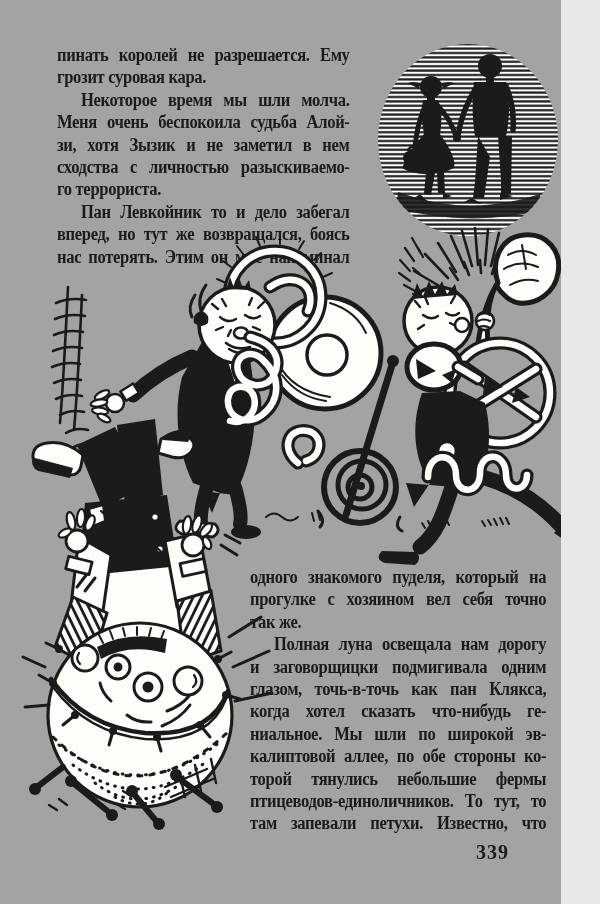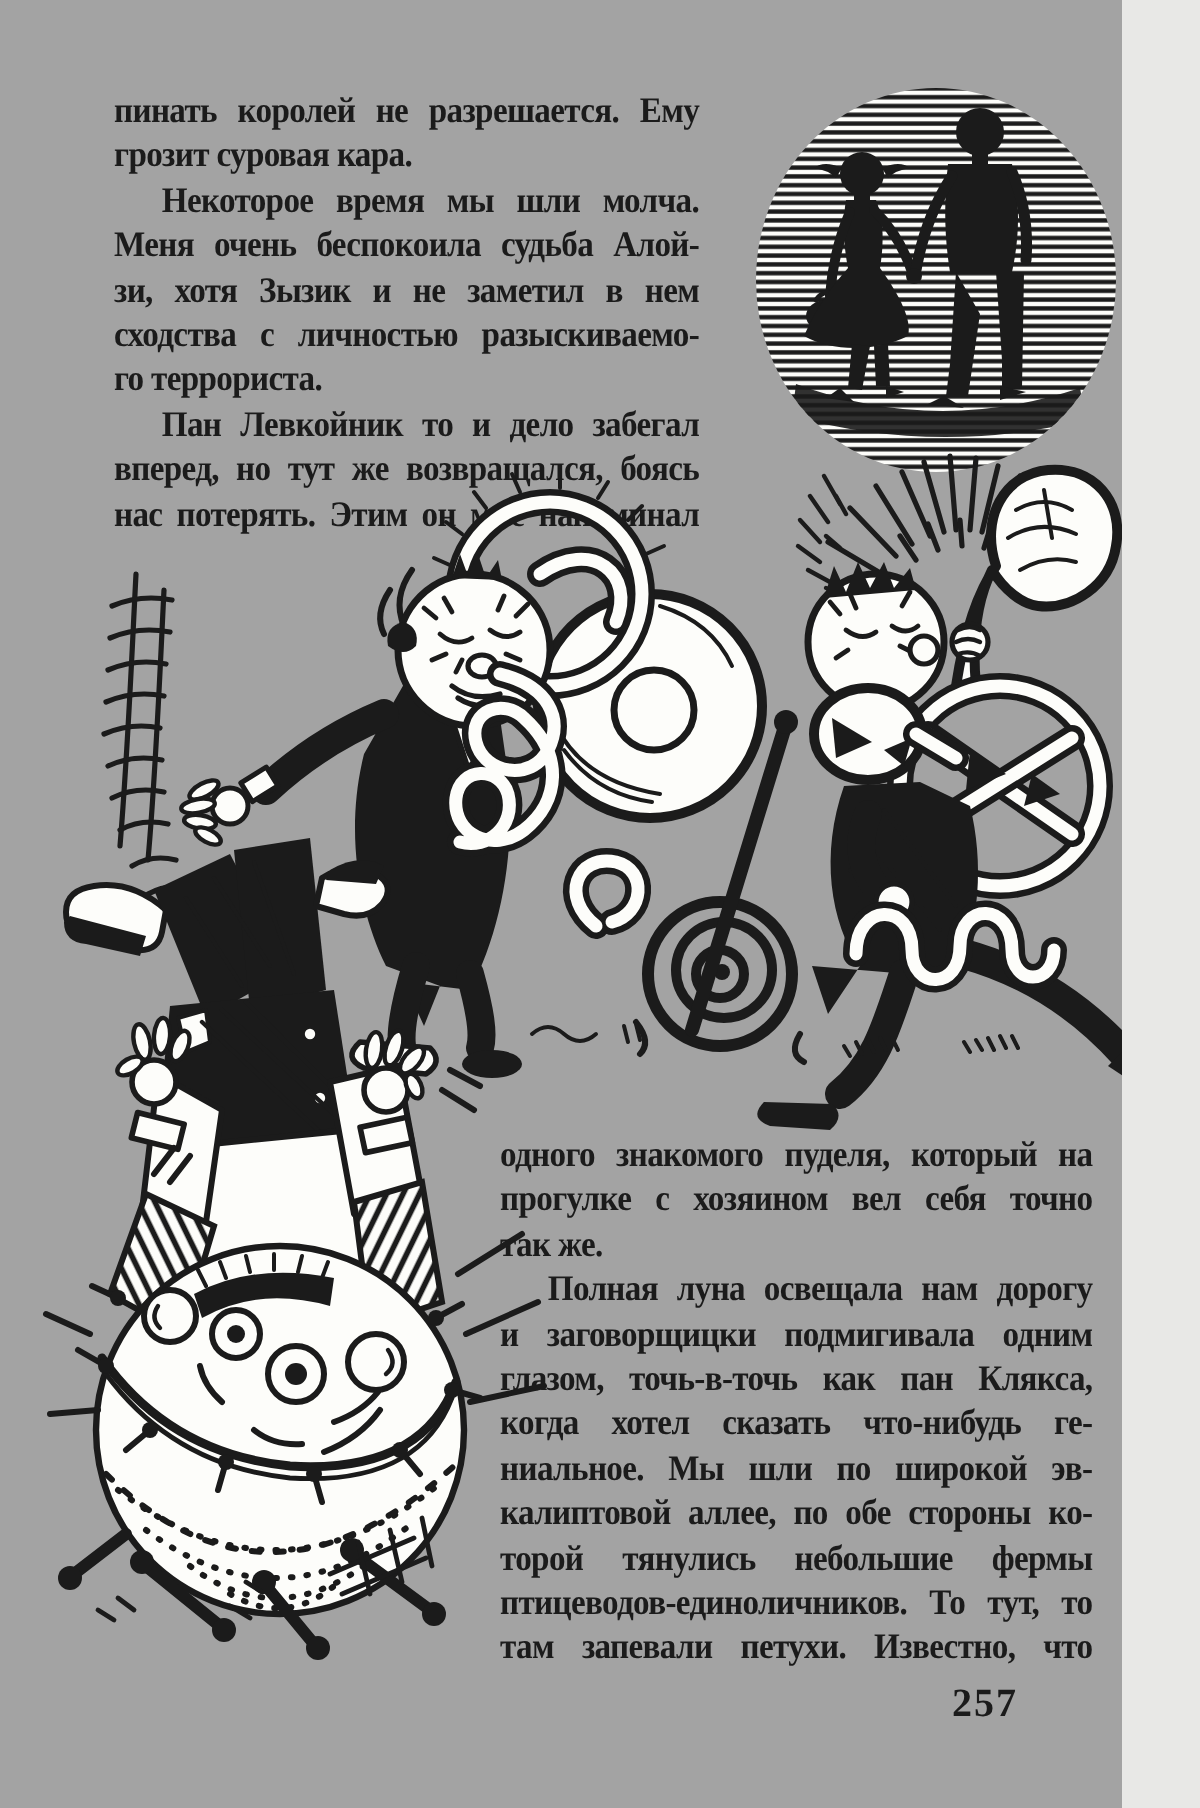--- a/index.html
+++ b/index.html
@@ -68,21 +68,21 @@
     <div class="ln">и заговорщицки подмигивала одним</div>
     <div class="ln">глазом, точь-в-точь как пан Клякса,</div>
     <div class="ln">когда хотел сказать что-нибудь ге-</div>
     <div class="ln">ниальное. Мы шли по широкой эв-</div>
     <div class="ln">калиптовой аллее, по обе стороны ко-</div>
     <div class="ln">торой тянулись небольшие фермы</div>
     <div class="ln">птицеводов-единоличников. То тут, то</div>
     <div class="ln">там запевали петухи. Известно, что</div>
   </div>
 
-  <div class="pagenum">257</div>
+  <div class="pagenum">339</div>
 
   <svg id="couple-svg" width="200" height="262" viewBox="0 0 200 262" role="img" aria-label="silhouette of a woman and a man walking hand in hand inside a striped oval vignette">
     <defs>
       <pattern id="pOval" width="12" height="4.4" patternUnits="userSpaceOnUse">
         <rect width="12" height="4.4" fill="#fdfdfa"></rect>
         <rect y="1.1" width="12" height="2.2" fill="#1b1b1b"></rect>
       </pattern>
       <clipPath id="ovalClip">
           <ellipse cx="100" cy="98" rx="90" ry="96"></ellipse>
         </clipPath>

